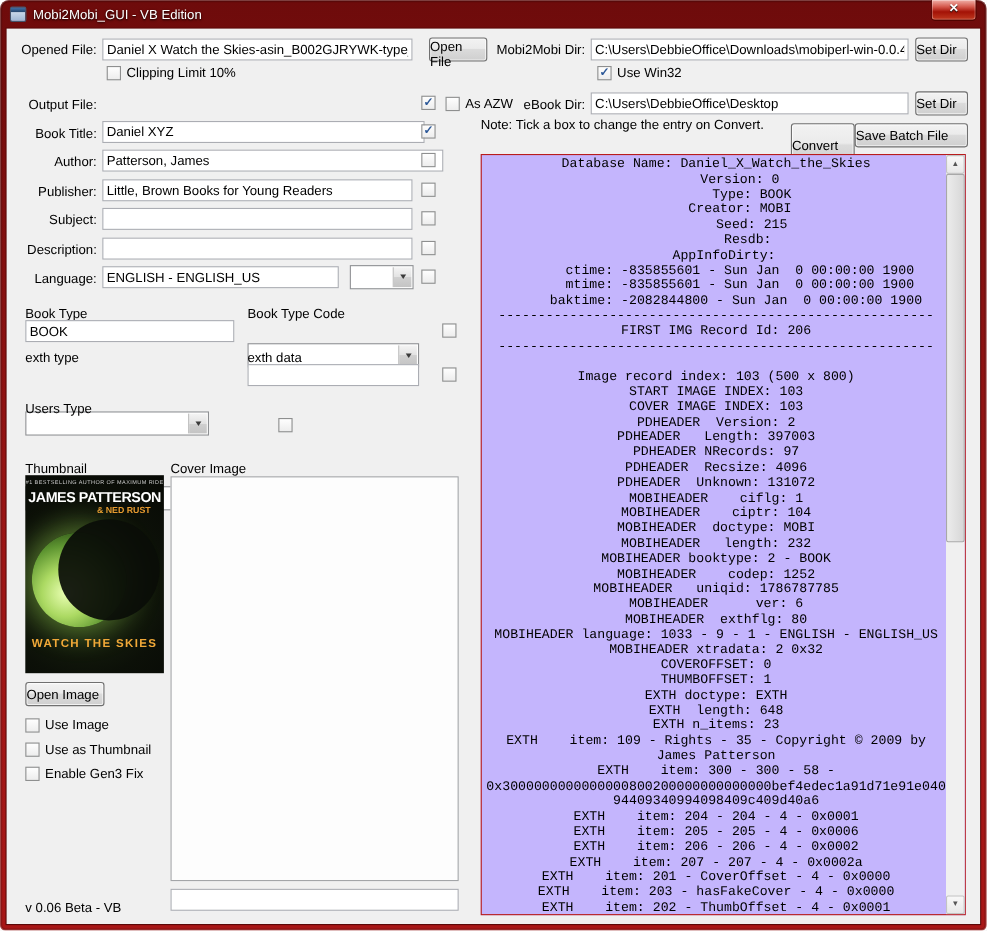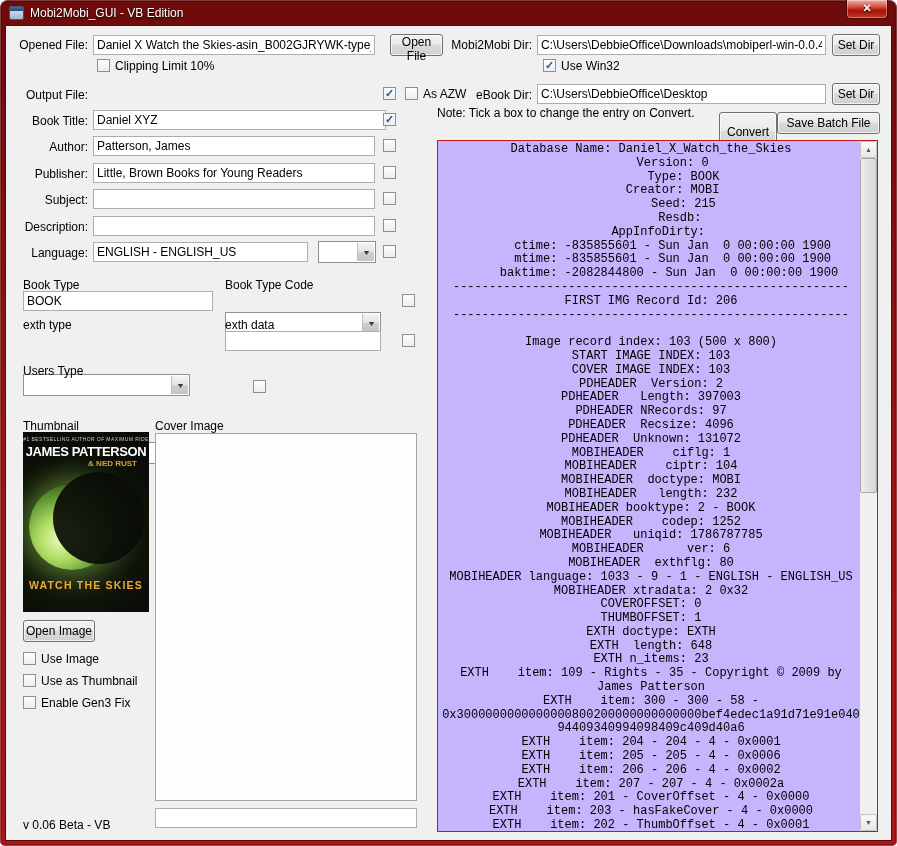--- a/index.html
+++ b/index.html
@@ -32,24 +32,24 @@
   .content > * { position: absolute; }
 
   .lbl { font-size: 12px; color: #000; white-space: nowrap; }
   .ra { text-align: right; }
 
   .input { height: 20px; border: 1px solid #abadb3; background: #fff; font: 12px "Liberation Sans", sans-serif;
     padding: 0 3px; color: #000; outline: none; }
 
   .btn { border: 1px solid #707070; border-radius: 3px;
     background: linear-gradient(#f2f2f2, #ebebeb 45%, #dbdbdb 50%, #cfcfcf);
-    font: 12px "Liberation Sans", sans-serif; color: #000; text-align: center; cursor: pointer;
+    font: 12px "Liberation Sans", sans-serif; color: #000; text-align: left; cursor: pointer;
     box-shadow: inset 0 0 0 1px rgba(255,255,255,.7); }
 
-  .cbrow { display: flex; align-items: flex-start; gap: 5px; }
+  .cbrow { display: flex; align-items: center; gap: 5px; }
   .cb { width: 13px; height: 13px; border: 1px solid #8e8f8f; background: linear-gradient(#fefefe, #ededed);
     display: inline-block; font: bold 11px/11px "Liberation Sans", sans-serif; color: #2b5797;
     text-align: center; cursor: pointer; flex: 0 0 13px; }
   .cblabel { font-size: 12px; white-space: nowrap; }
 
   .combo { border: 1px solid #8e9093; background: #fff; height: 22px; position: relative; cursor: pointer; }
   .combo-arrow-btn { position: absolute; right: 1px; top: 1px; bottom: 1px; width: 17px;
     background: linear-gradient(#f4f4f4, #e2e2e2 50%, #d0d0d0 50%, #c4c4c4);
     border-left: 1px solid #bdbdbd; display: flex; align-items: center; justify-content: center; }
   .combo-arrow-btn .arrow { font-size: 7px; color: #3a3a3a; transform: scaleX(1.3); }
@@ -130,21 +130,21 @@
 
     <span class="lbl ra" style="left:0;top:88px;width:82px">Book Title:</span>
     <input class="input" style="left: 87px; top: 84px; width: 293px;" value="Daniel XYZ">
     <span class="cb on" style="left:377px;top:87px">✓</span>
 
     <button class="btn" style="left:713px;top:86px;width:58px;height:40px">Convert</button>
     <button class="btn" style="left:771px;top:86px;width:103px;height:22px">Save Batch File</button>
     <span class="lbl" style="left:431px;top:80px">Note: Tick a box to change the entry on Convert.</span>
 
     <span class="lbl ra" style="left:0;top:114px;width:82px">Author:</span>
-    <input class="input" style="left: 87px; top: 110px; width: 282px;" value="Patterson, James">
+    <input class="input" style="left: 87px; top: 110px; width: 310px;" value="Patterson, James">
     <span class="cb" style="left:377px;top:113px"></span>
 
     <span class="lbl ra" style="left:0;top:141px;width:82px">Publisher:</span>
     <input class="input" style="left: 87px; top: 137px; width: 282px;" value="Little, Brown Books for Young Readers">
     <span class="cb" style="left:377px;top:140px"></span>
 
     <span class="lbl ra" style="left:0;top:167px;width:82px">Subject:</span>
     <input class="input" style="left: 87px; top: 163px; width: 282px;" value="">
     <span class="cb" style="left:377px;top:166px"></span>
 

